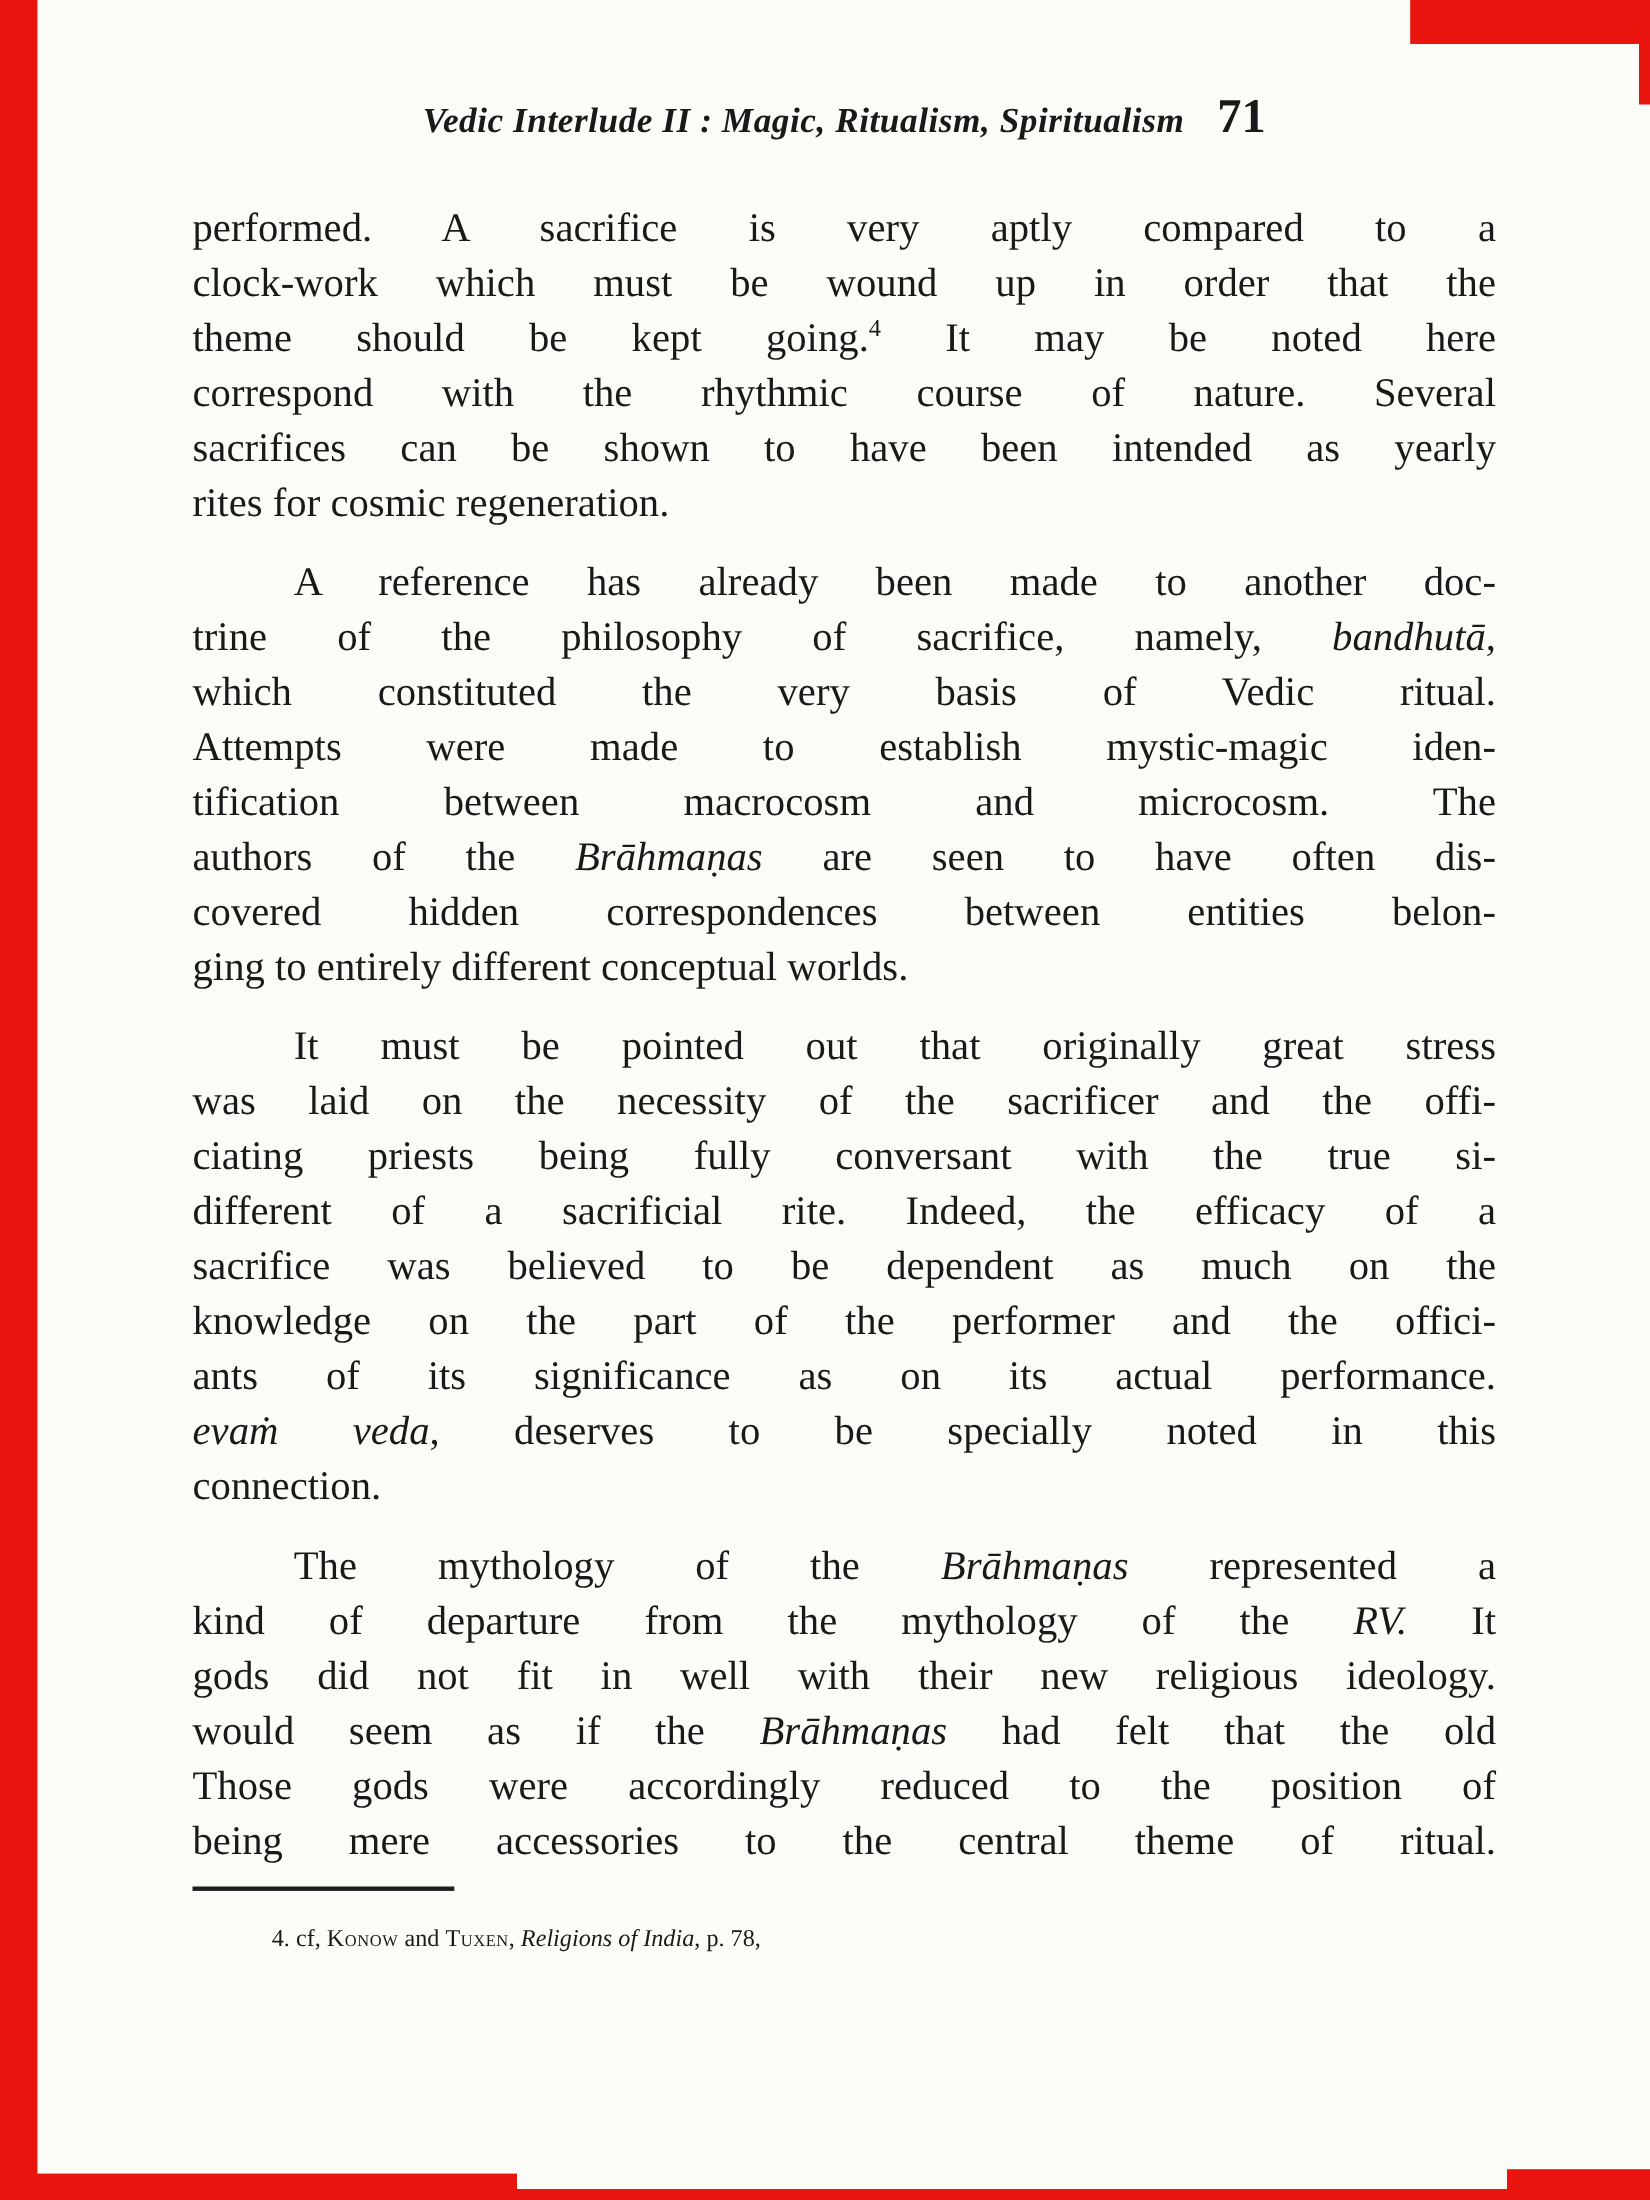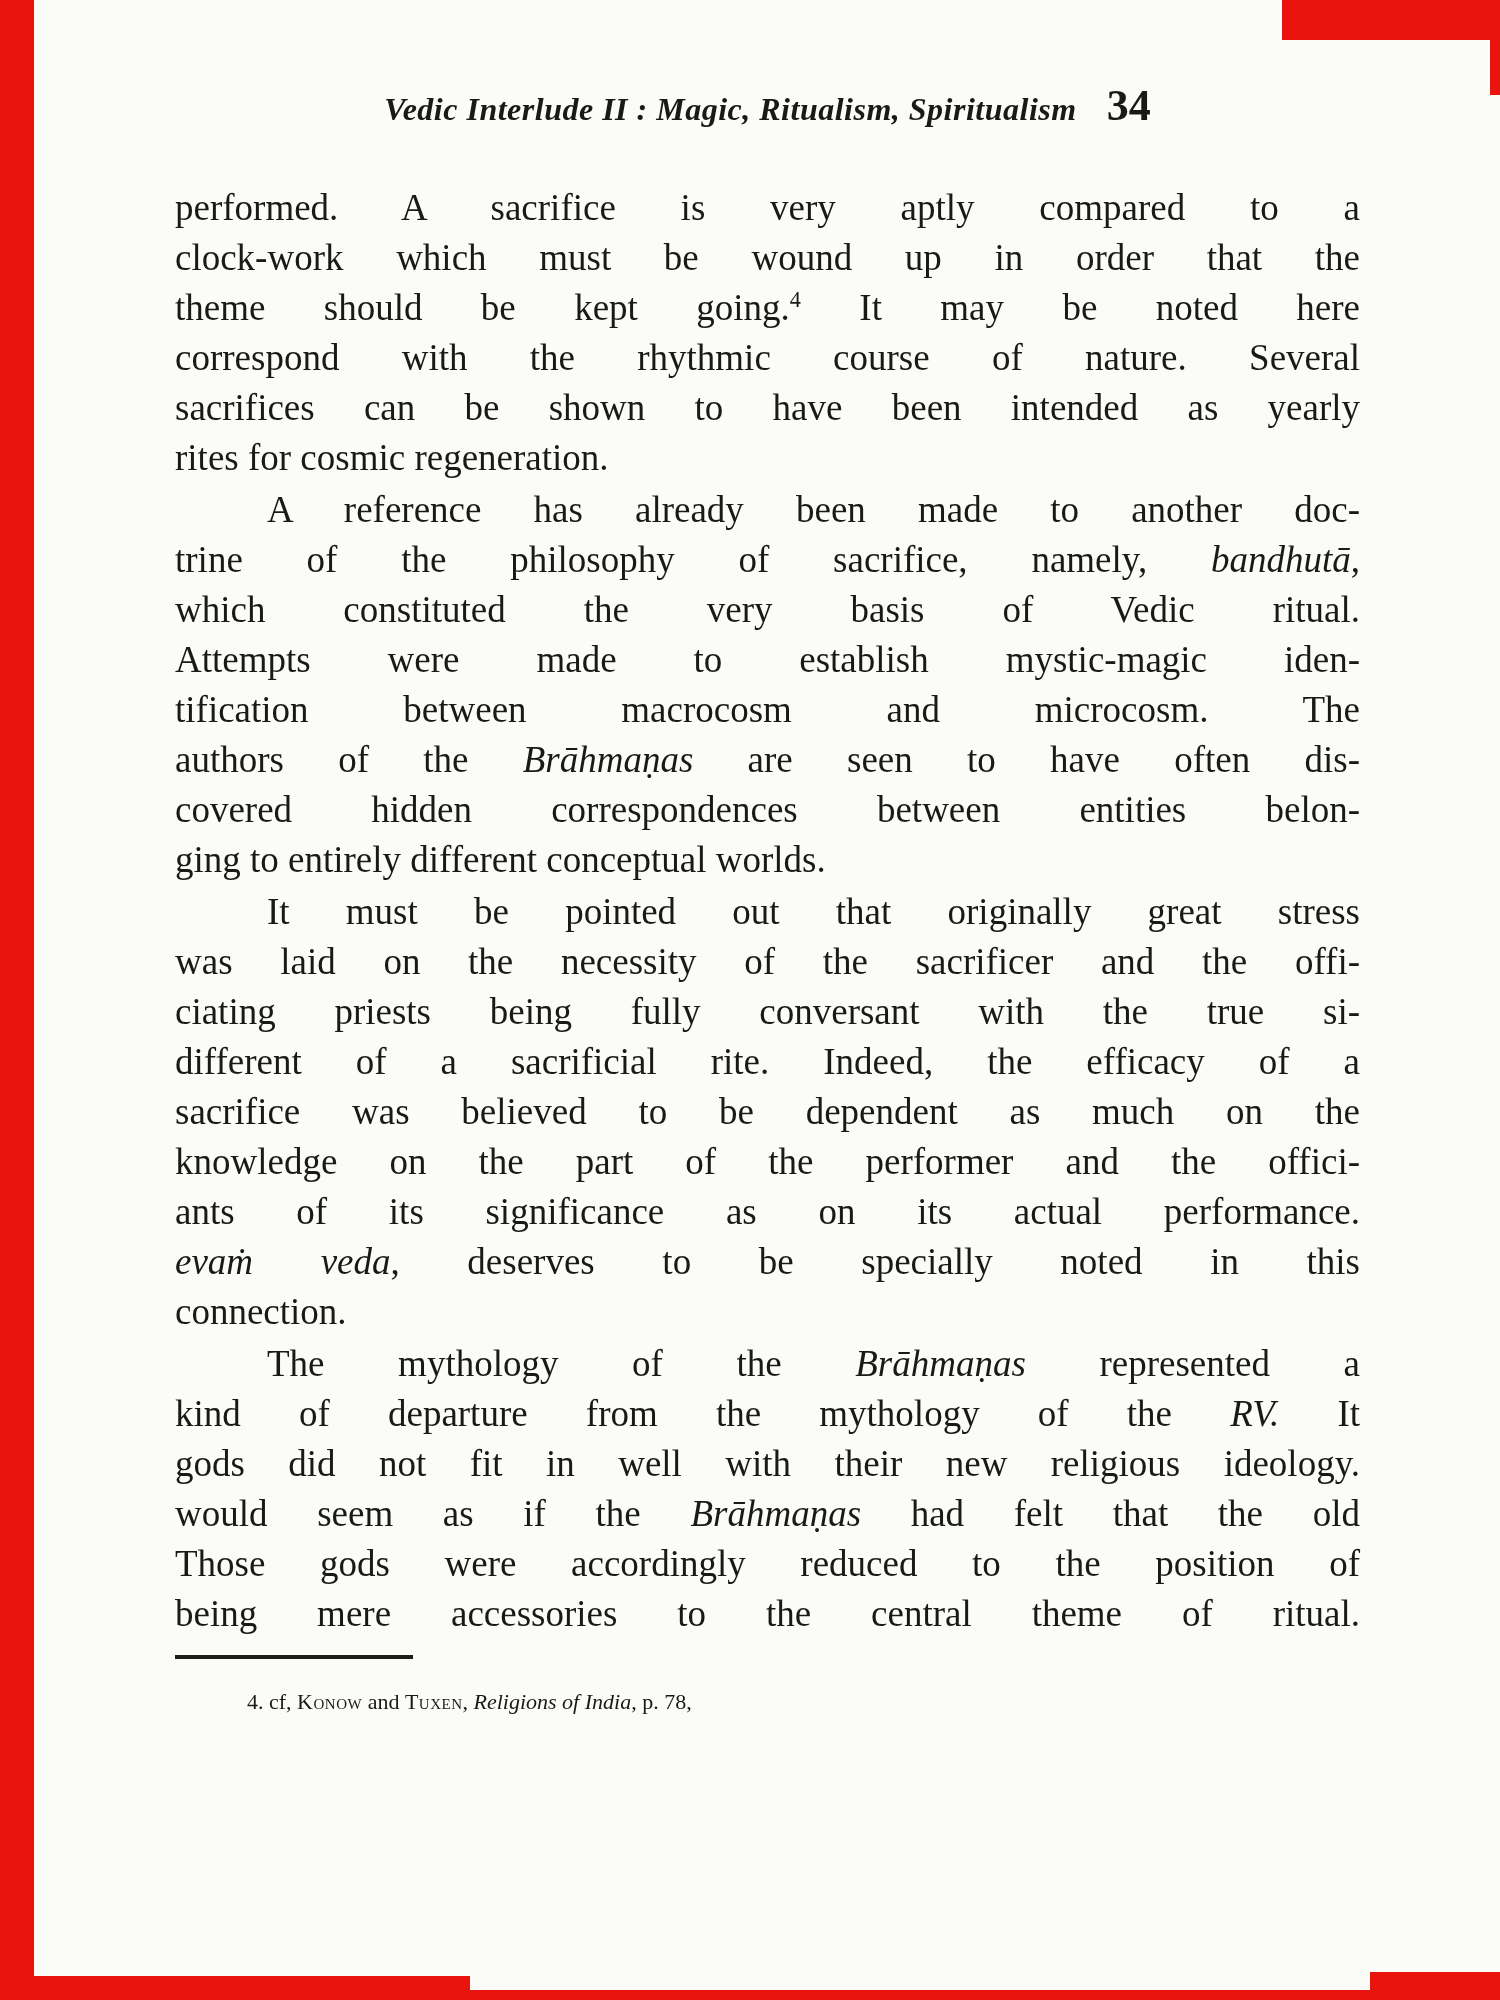--- a/index.html
+++ b/index.html
@@ -20,21 +20,21 @@
   .edge-bottom-left { left: 0; bottom: 0; width: 470px; height: 24px; }
   .edge-bottom-right{ right: 0; bottom: 0; width: 130px; height: 28px; }
 
   .content { position: absolute; left: 175px; top: 0; width: 1185px; }
 
   .running-head { margin-top: 80px; text-align: center; white-space: nowrap; }
   .head-title { font-style: italic; font-weight: bold; font-size: 32px; letter-spacing: 0.5px; }
   .head-page  { font-weight: bold; font-size: 44px; margin-left: 26px; }
 
   #body-text { margin-top: 52px; font-size: 37px; line-height: 50px; }
-  .para + .para { margin-top: 2px; }
+  .para + .para { margin-top: 22px; }
   .line { text-align: justify; }
   .line.just  { text-align-last: justify; }
   .line.flush { text-align-last: left; }
   .line.indent { text-indent: 92px; }
 
   .italic { font-style: italic; }
   .sup { vertical-align: super; font-size: 0.6em; line-height: 0; }
   .sc { font-variant: small-caps; letter-spacing: 0.5px; }
 
   .footnote-rule { margin-top: 16px; width: 238px; height: 4px; background: #1d1d1d; }
@@ -49,21 +49,21 @@
   <div class="edge edge-top-right"></div>
   <div class="edge edge-right-top"></div>
   <div class="edge edge-bottom"></div>
   <div class="edge edge-bottom-left"></div>
   <div class="edge edge-bottom-right"></div>
 
   <div class="content">
 
     <div class="running-head">
       <span class="head-title">Vedic Interlude II : Magic, Ritualism, Spiritualism</span>
-      <span class="head-page">34</span>
+      <span class="head-page">71</span>
     </div>
 
     <div id="body-text">
         <div class="para">
           <div class="line just"><span>performed.  A sacrifice is very aptly compared to a</span></div>
           <div class="line just"><span>clock-work which must be wound up in order that the</span></div>
           <div class="line just"><span>theme should be kept going.</span><span class="sup">4</span><span>  It may be noted here</span></div>
           <div class="line just"><span>correspond with the rhythmic course of nature.  Several</span></div>
           <div class="line just"><span>sacrifices can be shown to have been intended as yearly</span></div>
           <div class="line flush"><span>rites for cosmic regeneration.</span></div>

